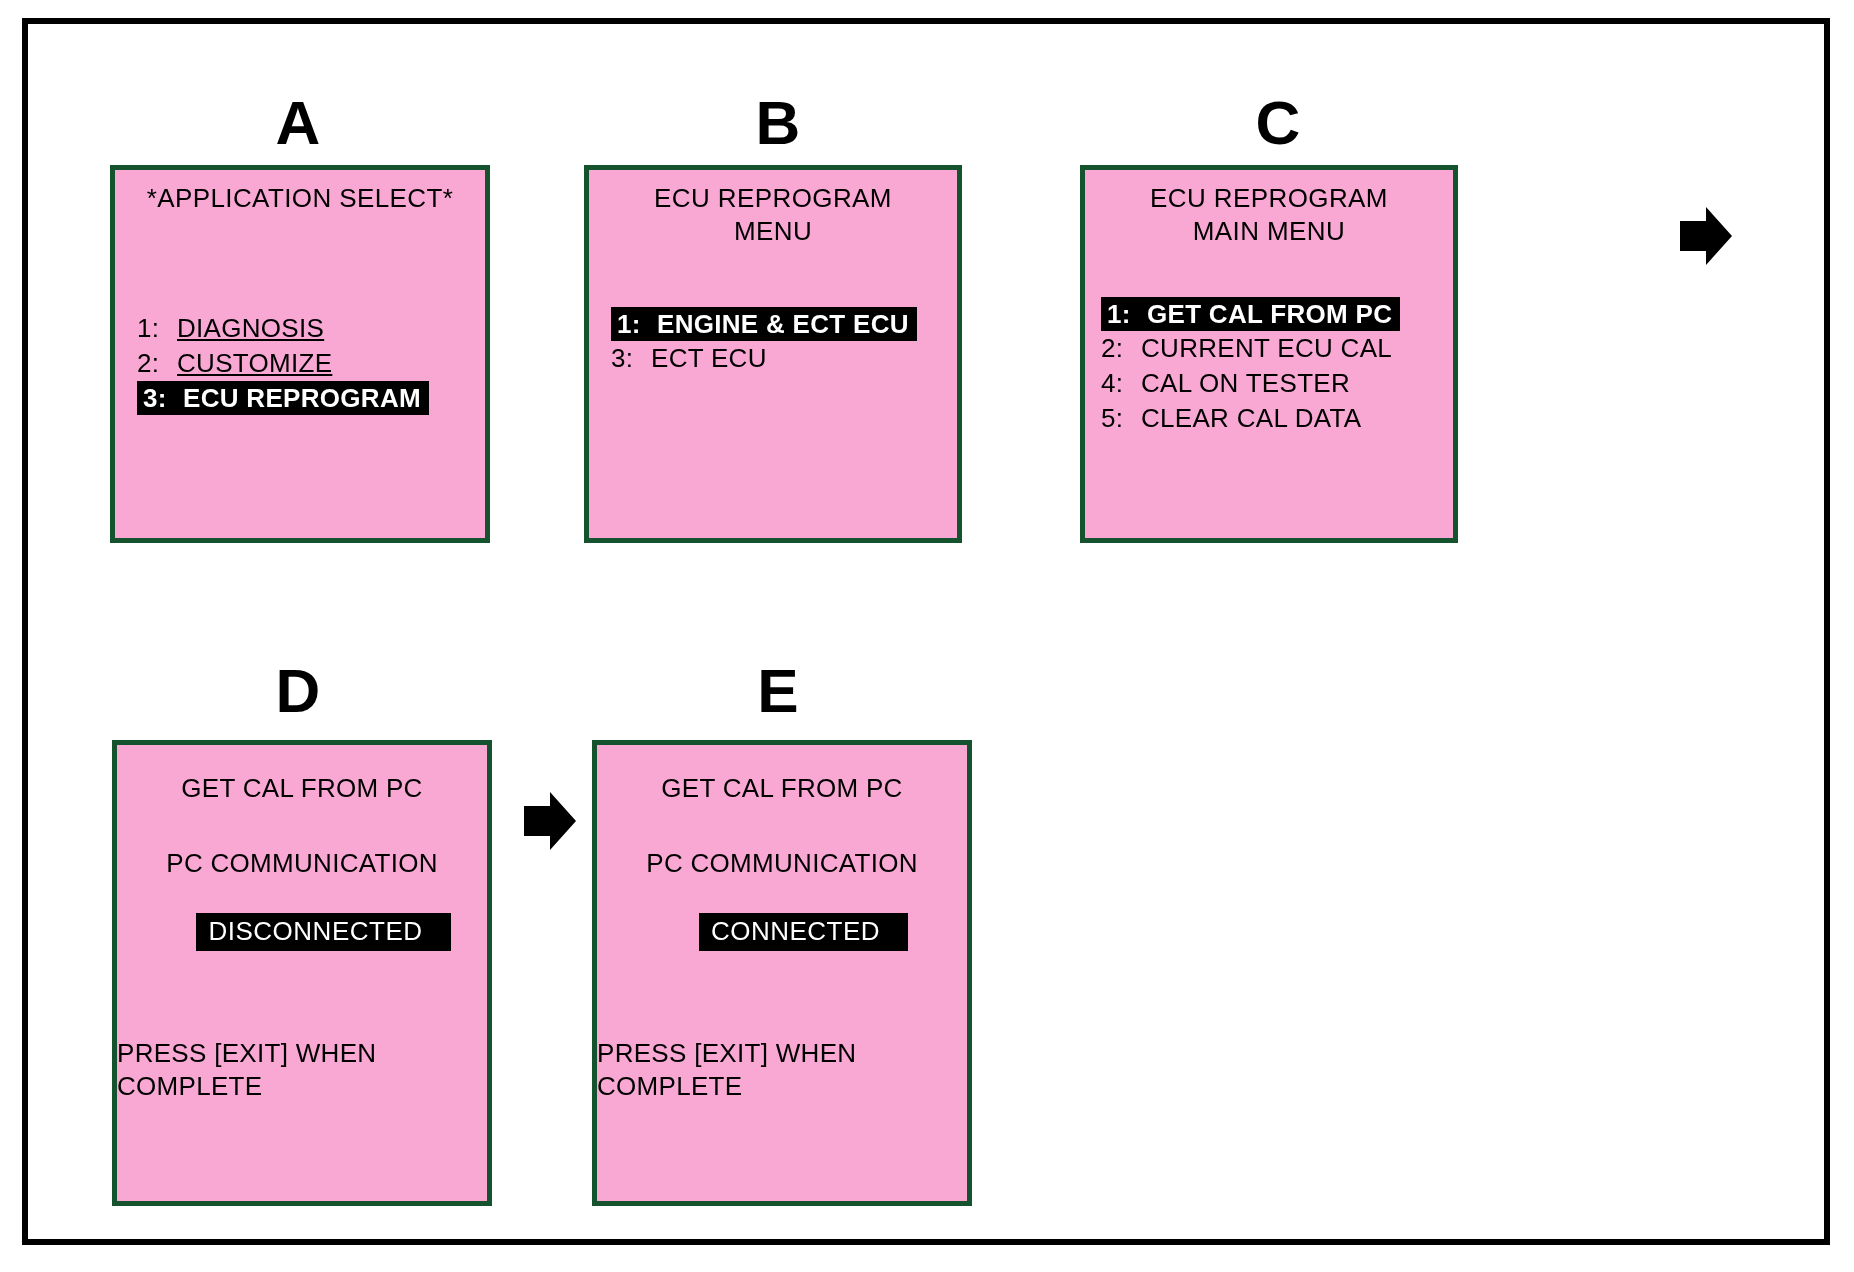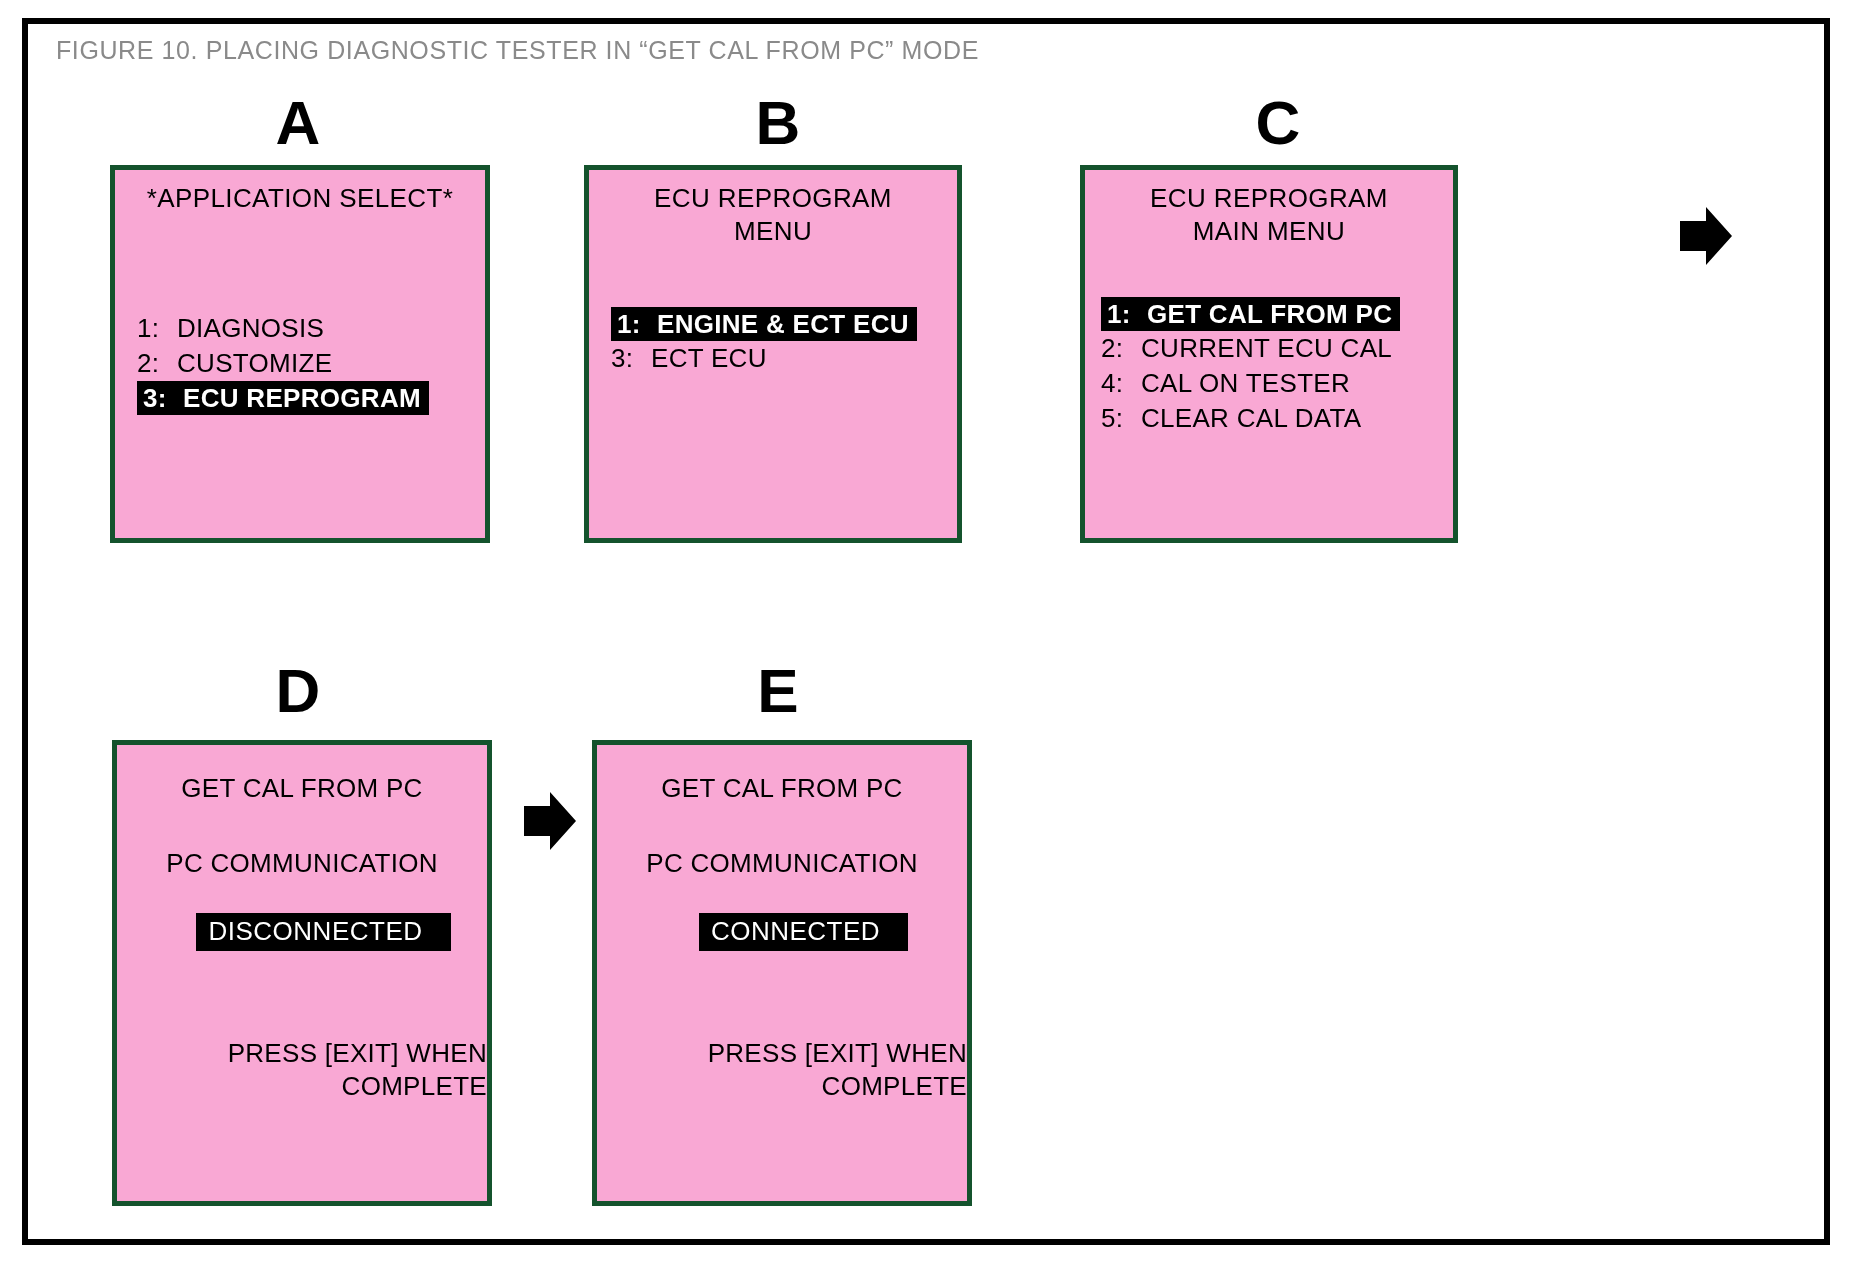--- a/index.html
+++ b/index.html
@@ -99,48 +99,47 @@
     display: inline-block;
     background: #000000;
     color: #ffffff;
     font-weight: normal;
     font-size: 26px;
     letter-spacing: 0.5px;
     padding: 3px 28px 4px 12px;
     margin-left: 43px;
   }
   .footer-line {
-    text-align: right;
+    text-align: left;
     font-size: 26px;
     letter-spacing: 0.3px;
     color: #000000;
     line-height: 1.28;
     white-space: pre-line;
   }
   
   .arrow {
     position: absolute;
     width: 52px;
     height: 62px;
   }
   .arrow svg { display: block; width: 100%; height: 100%; }
 </style>
 </head>
 <body>
 
 <div id="page">
   <div id="figure-frame"></div>
 
-  <div id="figure-title">FIGURE 10.  PLACING DIAGNOSTIC TESTER IN “GET CAL FROM PC” MODE</div>
 
   <div class="panel-letter" style="left:258px; top:92px;">A</div>
 
   <div class="screen" style="left:110px; top:165px; width:380px; height:378px;">
     <div class="screen-head" style="margin-top:12px;">*APPLICATION SELECT*</div>
-    <ul class="menu-list" style="margin-top:96px; margin-left:22px;">
+    <ul class="menu-list" style="margin-top:96px; margin-left:22px;text-decoration:underline;">
       <li>
         <span class="menu-item">
           <span class="num">1:</span><span>DIAGNOSIS</span>
         </span>
       </li>
       <li>
         <span class="menu-item">
           <span class="num">2:</span><span>CUSTOMIZE</span>
         </span>
       </li>

